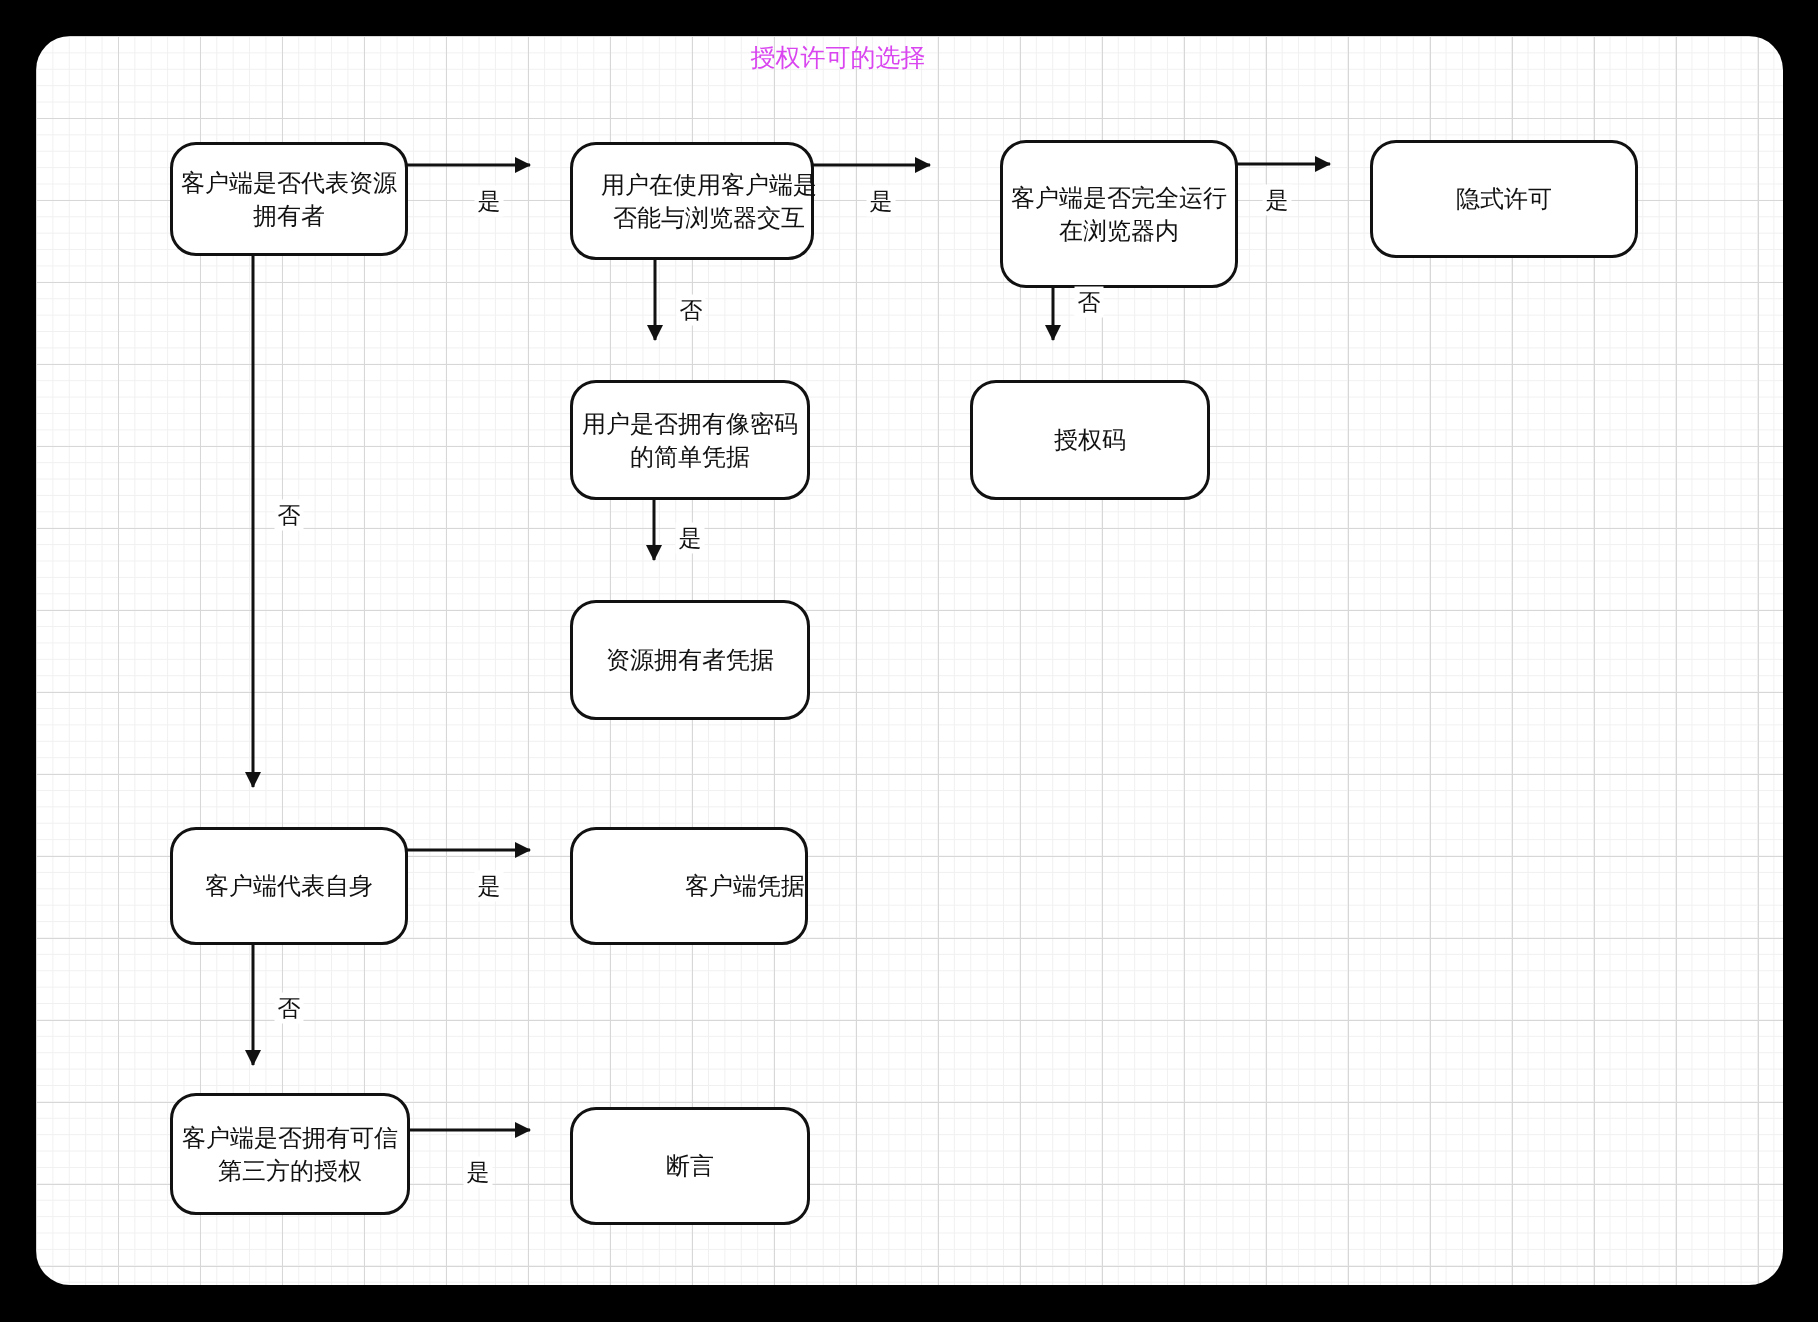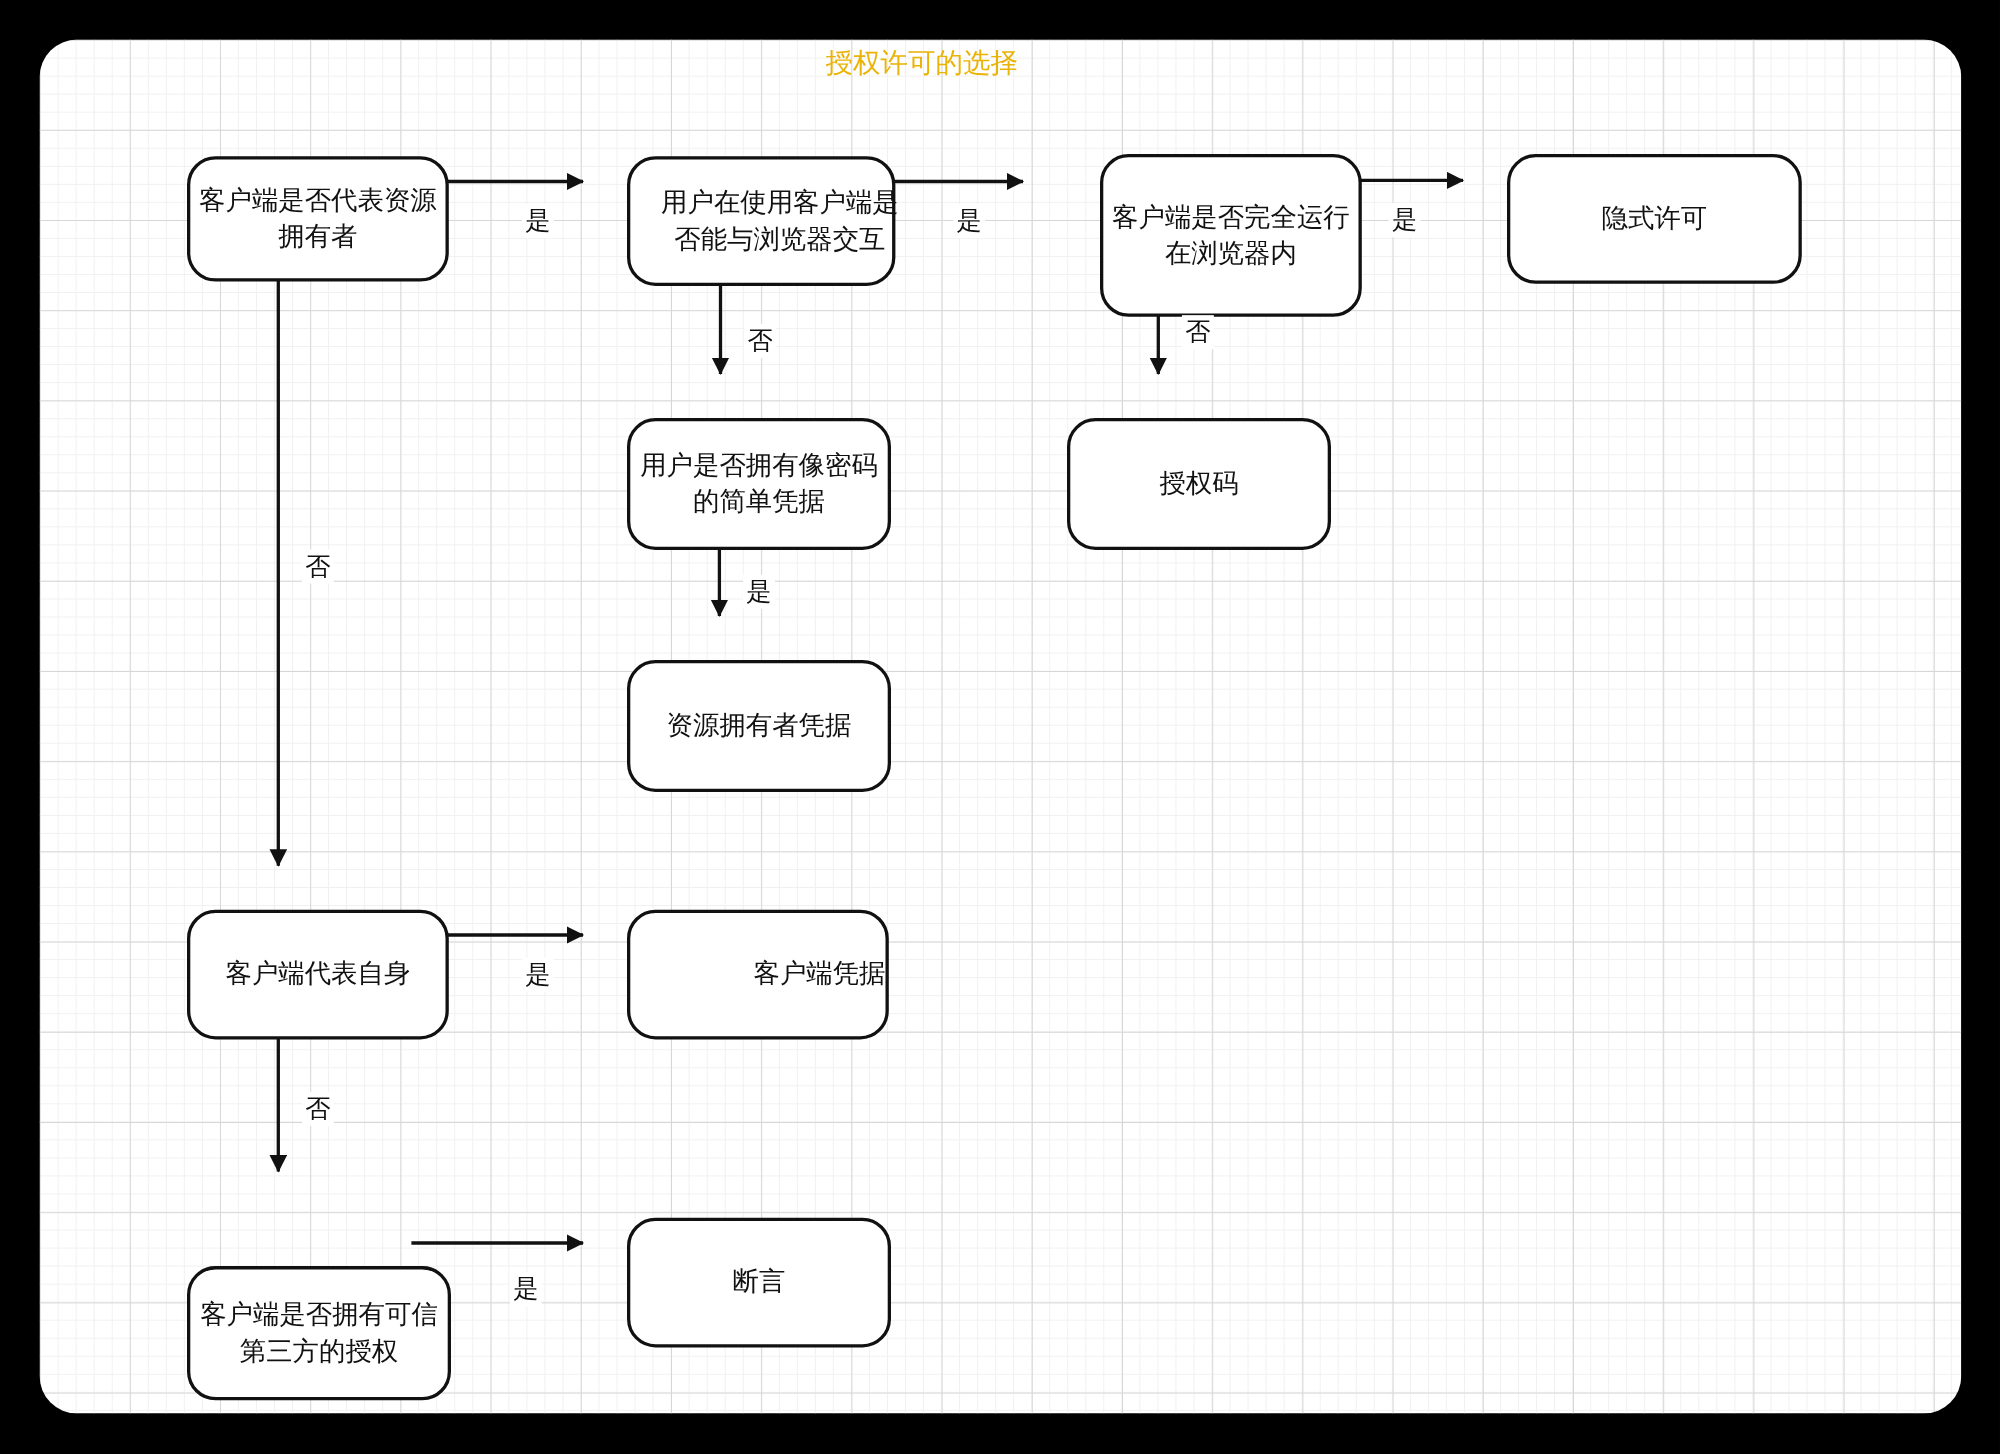--- a/index.html
+++ b/index.html
@@ -11,21 +11,21 @@
     background-image:
       linear-gradient(to right,#d7d7d7 1px,transparent 1px),
       linear-gradient(to bottom,#d7d7d7 1px,transparent 1px),
       linear-gradient(to right,#f0f0f0 1px,transparent 1px),
       linear-gradient(to bottom,#f0f0f0 1px,transparent 1px);
     background-size:82px 82px,82px 82px,16.4px 16.4px,16.4px 16.4px;
     border-radius:34px;
   }
   .title{
     position:absolute;left:838px;top:57px;transform:translate(-50%,-50%);
-    font-size:25px;font-weight:500;color:#eab308;white-space:nowrap;
+    font-size:25px;font-weight:500;color:#d946ef;white-space:nowrap;
   }
   .edges-svg{position:absolute;left:0;top:0;width:1818px;height:1322px;pointer-events:none;}
   .edges-svg line{stroke:#111;stroke-width:3;}
   .node{
     position:absolute;box-sizing:border-box;
     background:#fff;border:3px solid #111;border-radius:26px;
     display:flex;flex-direction:column;align-items:center;justify-content:center;
     font-size:24px;font-weight:500;color:#111;line-height:1.38;text-align:center;
   }
   .node .line{display:block;white-space:nowrap;}
@@ -37,21 +37,21 @@
   
   .n0{left:170px;top:142px;width:238px;height:114px;}
   .n1{left:570px;top:142px;width:244px;height:118px;padding-left:34px;}
   .n2{left:1000px;top:140px;width:238px;height:148px;text-align:right;}
   .n3{left:1370px;top:140px;width:268px;height:118px;}
   .n4{left:570px;top:380px;width:240px;height:120px;}
   .n5{left:970px;top:380px;width:240px;height:120px;}
   .n6{left:570px;top:600px;width:240px;height:120px;}
   .n7{left:170px;top:827px;width:238px;height:118px;}
   .n8{left:570px;top:827px;width:238px;height:118px;align-items:flex-end;}
-  .n9{left:170px;top:1151px;width:240px;height:122px;}
+  .n9{left:170px;top:1093px;width:240px;height:122px;}
   .n10{left:570px;top:1107px;width:240px;height:118px;align-items:center;}
   
   .l0{left:489px;top:201px;}
   .l1{left:881px;top:201px;}
   .l2{left:1277px;top:200px;}
   .l3{left:691px;top:310px;}
   .l4{left:1089px;top:302px;}
   .l5{left:690px;top:538px;}
   .l6{left:289px;top:515px;}
   .l7{left:489px;top:886px;}

